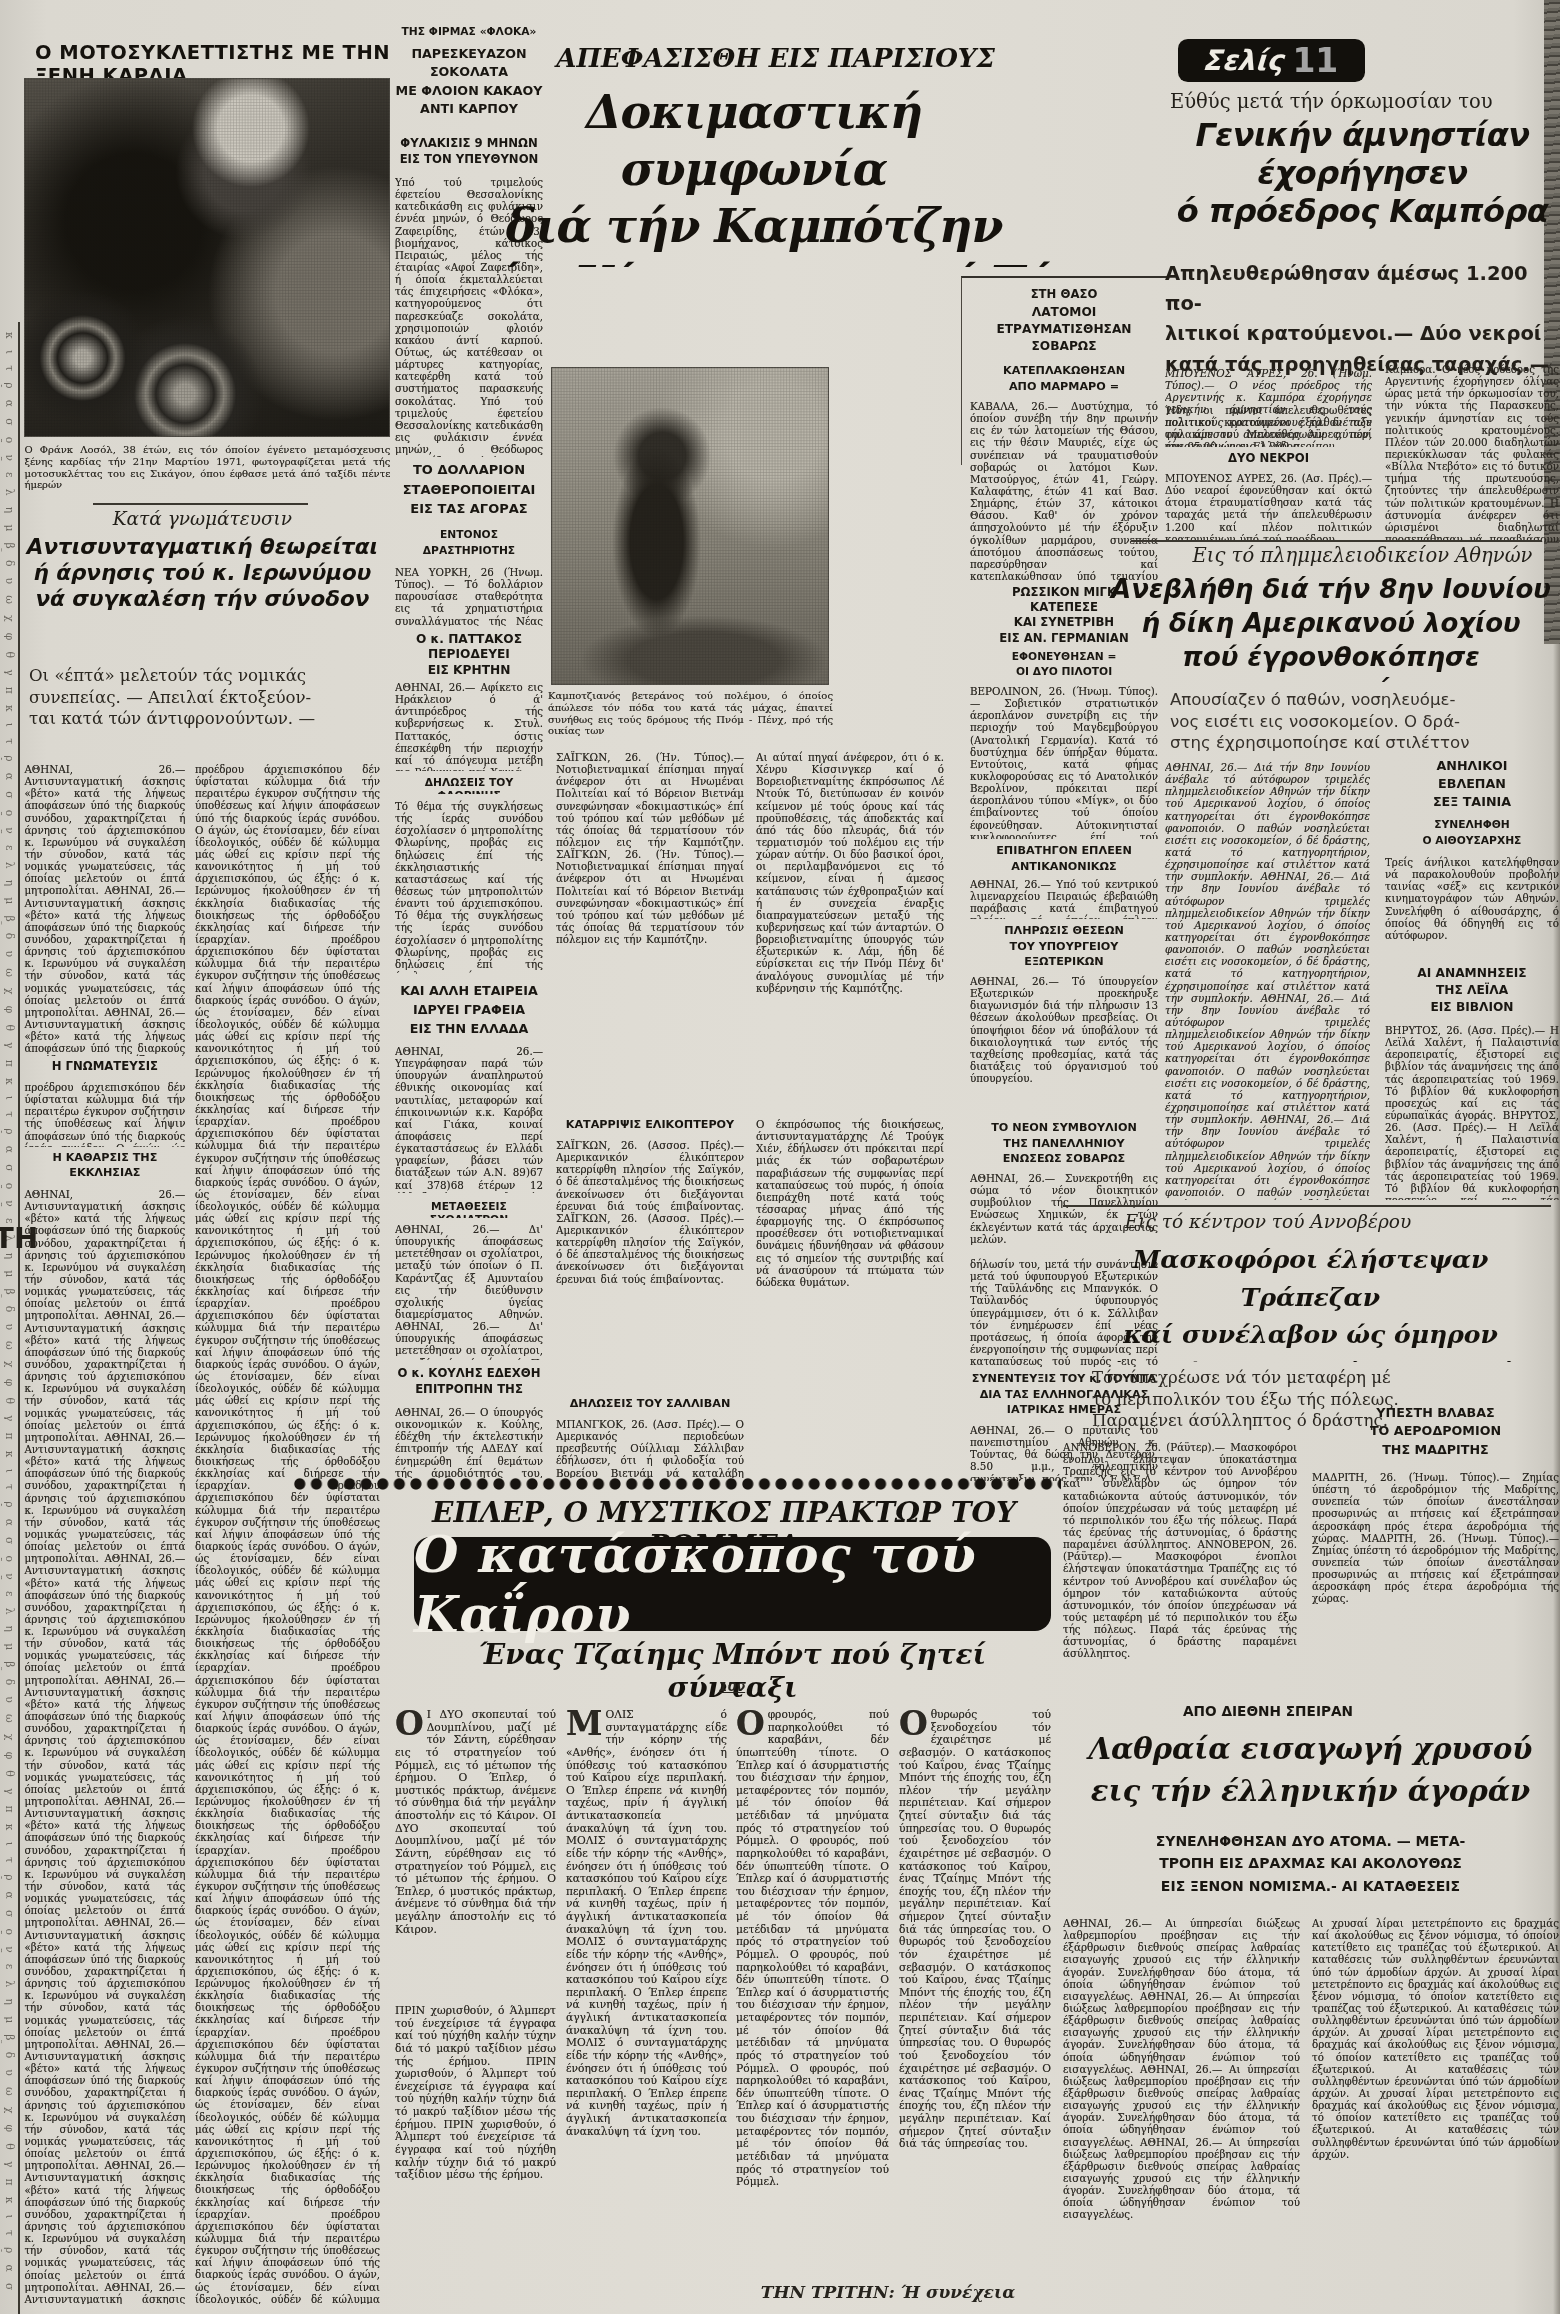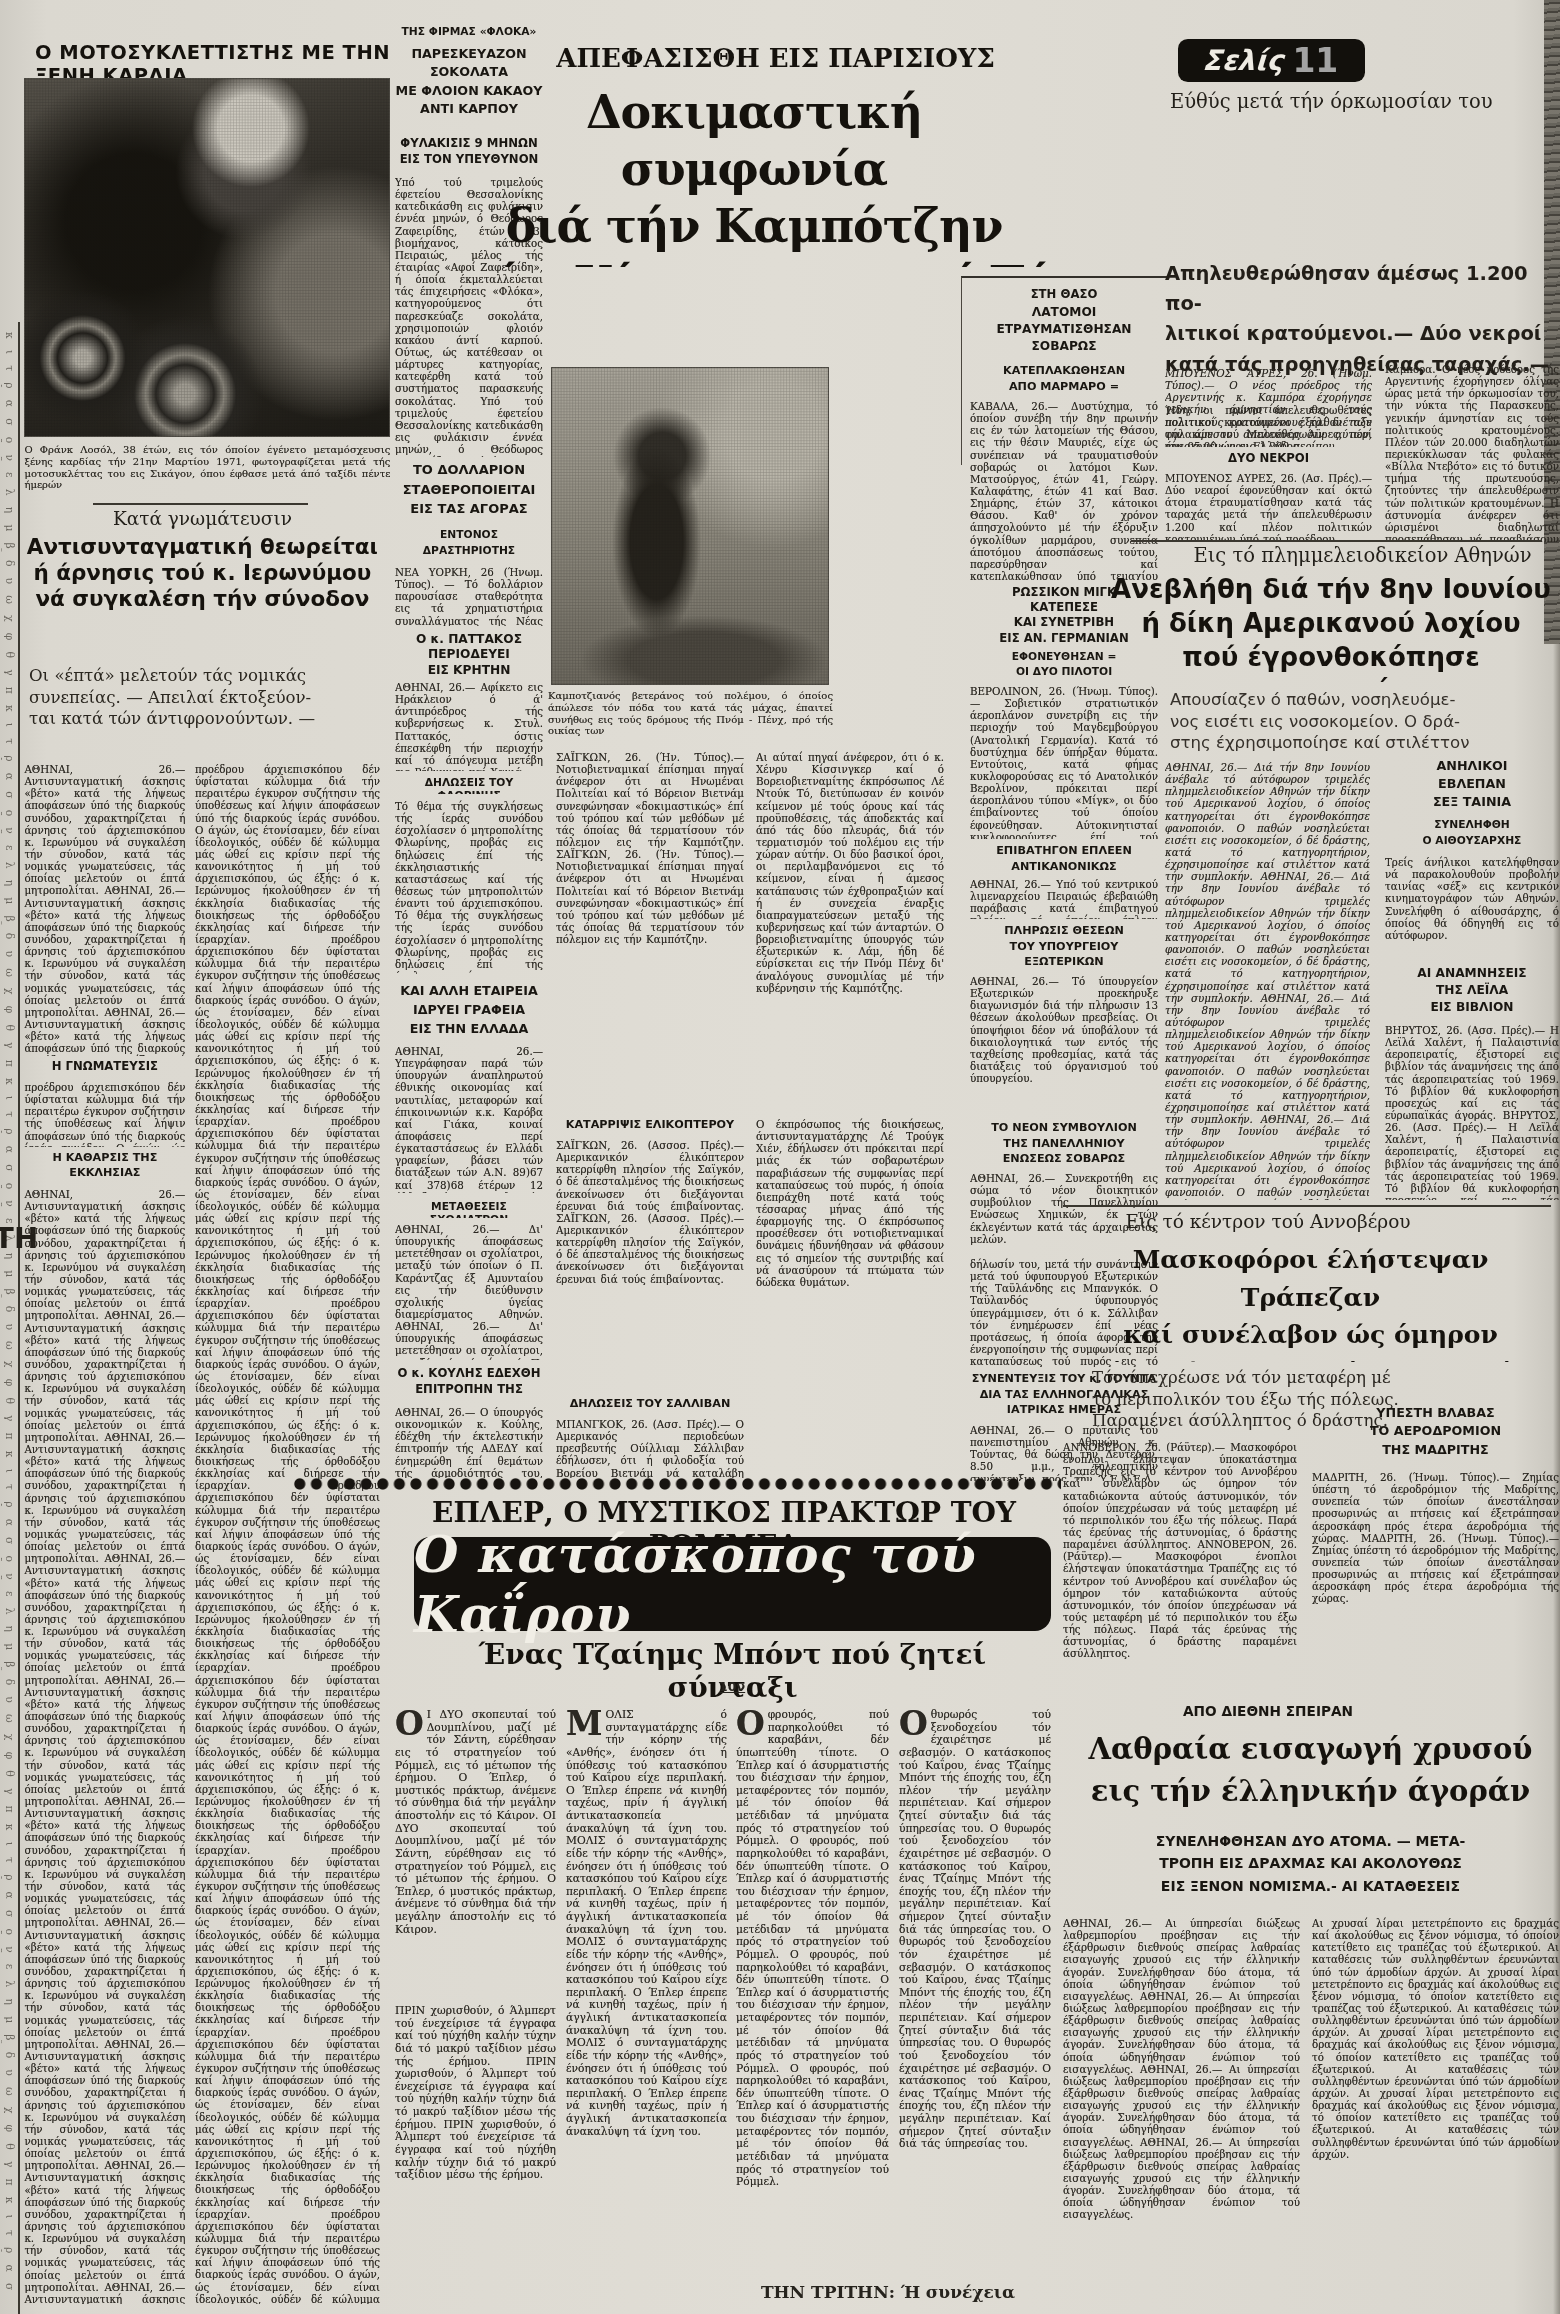--- a/index.html
+++ b/index.html
@@ -2,21 +2,21 @@
 <html><head>
 <meta charset="utf-8">
 <style>
   html,body{margin:0;padding:0;background:#888;}
   #page{position:relative;width:1560px;height:2314px;margin:0 auto;overflow:hidden;
         background:linear-gradient(90deg,#cfccc4 0,#dbd8d0 3%,#e0ddd5 50%,#dad7cf 97%,#c8c5bd 100%);
         font-family:"DejaVu Serif",serif;color:#26231d;}
   .abs{position:absolute;}
   .b{font-weight:bold;}
   .i{font-style:italic;}
-  .c{text-align:center;}
+  .c{text-align:center;font-style:italic;}
   .pre{white-space:pre-line;}
   .sans{font-family:"DejaVu Sans",sans-serif;}
   .ser{font-family:"DejaVu Serif",serif;}
   .body{font-size:10.3px;line-height:1.18;text-align:justify;overflow:hidden;color:#2b2822;
         word-spacing:1px;text-shadow:0 0 0.4px rgba(40,36,30,.55);}
   .sub{font-family:"DejaVu Sans",sans-serif;font-weight:bold;text-align:center;color:#191611;overflow:hidden;}
   .kick{color:#221f19;}
   .hl{color:#15120d;overflow:hidden;}
   .rule{background:#3a372f;}
   .dots{background-image:radial-gradient(circle at 6.8px 6.8px,#171410 5px,rgba(0,0,0,0) 6px);
@@ -151,20 +151,23 @@
   <div class="abs sub pre" style="left:970px;top:1371px;width:188px;height:49px;font-size:11.2px;line-height:1.4;">ΣΥΝΕΝΤΕΥΞΙΣ ΤΟΥ κ. ΤΟΥΝΤΑ
 ΔΙΑ ΤΑΣ ΕΛΛΗΝΟΓΑΛΛΙΚΑΣ
 ΙΑΤΡΙΚΑΣ ΗΜΕΡΑΣ</div>
   <div class="abs body" style="left:970px;top:1424px;width:188px;height:57px;">ΑΘΗΝΑΙ, 26.— Ο πρύτανις τού πανεπιστημίου Αθηνών κ. Τούντας, θά δώση τήν Δευτέραν, 8.50 μ.μ., τηλεοπτικήν συνέντευξιν πρός τήν Υ.Ε.Ν.Ε.Δ., κατά τήν έκπομπήν «Ελληνογαλλικαί Ιατρικαί Ημέραι».</div>
 
   <div class="abs" id="selis-box" style="left:1178px;top:39px;width:187px;height:43px;">
     <span class="b i sans" style="color:#efece4;font-size:28px;transform:skewX(-6deg);">Σελίς</span>
     <span class="b sans" style="color:#a3a3a3;font-size:33px;">11</span>
   </div>
   <div class="abs ser kick" style="left:1170px;top:90px;width:351px;font-size:19.5px;">Εύθύς μετά τήν όρκωμοσίαν του</div>
+  <div class="abs b sans c pre hl" style="left:1165px;top:117px;width:395px;height:137px;font-size:32px;line-height:1.18;letter-spacing:-0.5px;">Γενικήν άμνηστίαν
+έχορήγησεν
+ό πρόεδρος Καμπόρα</div>
   <div class="abs b sans pre" style="left:1165px;top:259px;width:395px;height:101px;font-size:19.5px;line-height:1.55;color:#221e18;">Απηλευθερώθησαν άμέσως 1.200 πο-
 λιτικοί κρατούμενοι.— Δύο νεκροί
 κατά τάς προηγηθείσας ταραχάς.—</div>
   <div class="abs body i" style="left:1165px;top:367px;width:207px;height:80px;">ΜΠΟΥΕΝΟΣ ΑΥΡΕΣ, 26. (Ήνωμ. Τύπος).— Ο νέος πρόεδρος τής Αργεντινής κ. Καμπόρα έχορήγησε γενικήν άμνηστίαν εις τούς πολιτικούς κρατουμένους καί διέταξε τήν άμεσον άπελευθέρωσιν αύτών, άνερχομένων εις 1.200 περίπου.</div>
   <div class="abs body" style="left:1165px;top:404px;width:207px;height:43px;">Ήδη, οι πρώτοι άπελευθερωθέντες πολιτικοί κρατούμενοι έξήλθον τών φυλακών τού Μπουένος Άϋρες, περί τήν 05.00 ώραν Ελλάδος.</div>
   <div class="abs sub" style="left:1165px;top:451px;width:207px;height:17.6px;font-size:11.7px;">ΔΥΟ ΝΕΚΡΟΙ</div>
   <div class="abs body" style="left:1165px;top:472px;width:207px;height:70px;">ΜΠΟΥΕΝΟΣ ΑΥΡΕΣ, 26. (Ασ. Πρές).— Δύο νεαροί έφονεύθησαν καί όκτώ άτομα έτραυματίσθησαν κατά τάς ταραχάς μετά τήν άπελευθέρωσιν 1.200 καί πλέον πολιτικών κρατουμένων ύπό τού προέδρου</div>
   <div class="abs body" style="left:1385px;top:363px;width:174px;height:179px;">Καμπόρα. Ο νέος πρόεδρος τής Αργεντινής έχορήγησεν όλίγας ώρας μετά τήν όρκωμοσίαν του, τήν νύκτα τής Παρασκευής, γενικήν άμνηστίαν εις τούς πολιτικούς κρατουμένους. Πλέον τών 20.000 διαδηλωτών περιεκύκλωσαν τάς φυλακάς «Βίλλα Ντεβότο» εις τό δυτικόν τμήμα τής πρωτευούσης, ζητούντες τήν άπελευθέρωσιν τών πολιτικών κρατουμένων. Η άστυνομία άνέφερεν ότι ώρισμένοι διαδηλωταί προσεπάθησαν νά παραβιάσουν τάς φυλακάς καί συνεκρούσθησαν μετά τών φρουρών διά νά άπελευθερώσουν φυλακισμένους, οι όποίοι δέν περιελαμβάνοντο εις τήν προεδρικήν χάριν. Κατά τήν σύγκρουσιν έφονεύθησαν δύο νεαροί καί έτραυματίσθησαν όκτώ άλλα άτομα, άνέφερεν ή άστυνομία. Εκατόν περίπου διαδηλωταί κατεσχέθησαν.</div>
 
   <div class="abs rule" style="left:1131px;top:540px;width:410px;height:2px;"></div>

